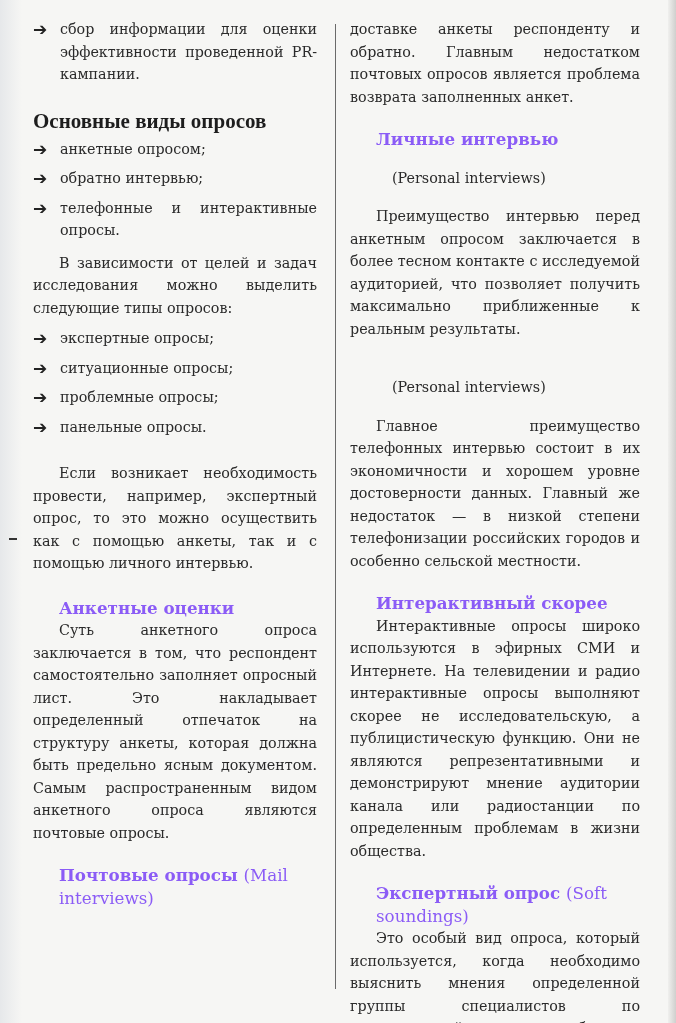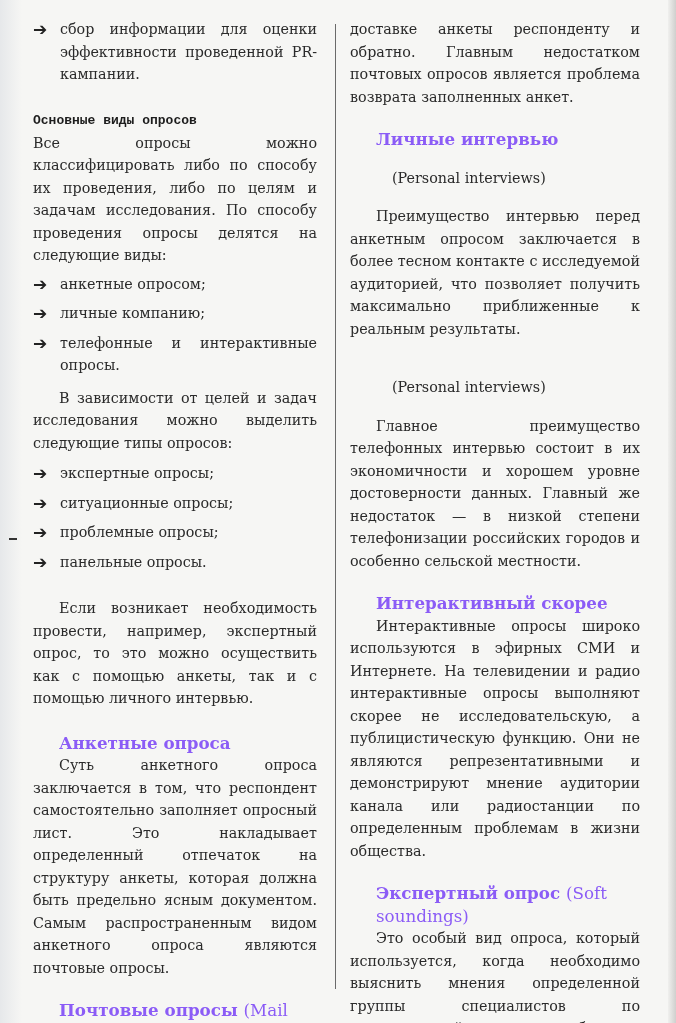--- a/index.html
+++ b/index.html
@@ -22,22 +22,22 @@
   .divider {
     position:absolute; left:335px; top:24px; width:1px; height:965px;
     background:#6a6a6a;
   }
   .col { position:absolute; top:0; font-size:14.3px; line-height:22.5px; }
   .col-left { left:33px; width:284px; }
   .col-right { left:350px; width:290px; }
   p { margin:0; text-align:justify; }
   .indent { text-indent:26px; }
   .h2 {
-    font-family:Liberation Mono, monospace; font-weight:bold;
-    font-size:13px; margin:0; line-height:22px; color:#1d1d1d;
+    font-family:Liberation Serif, serif; font-weight:bold;
+    font-size:21px; margin:0; line-height:22px; color:#1d1d1d;
   }
   .h3 { font-weight:bold; margin:0; padding-left:26px; color:#8b5cf6; }
   .h3-en { font-weight:normal; }
   .sub-en { padding-left:26px; margin:16px; }
   .bullet { display:flex; margin:0; }
   .arrow {
     width:27px; flex:none; font-family:"DejaVu Sans", sans-serif;
     font-weight:bold; font-size:17px; line-height:22px; color:#222;
   }
   .bullet-text { flex:1; text-align:justify; }
@@ -55,29 +55,28 @@
   <div class="dash-mark"></div>
 
   <div class="col col-left">
     <div style="height:18px"></div>
     <div class="bullet">
       <span class="arrow">➔</span>
       <span class="bullet-text">сбор информации для оценки эффективности проведенной PR-кампании.</span>
     </div>
     <div style="height:24px"></div>
     <h2 class="h2">Основные виды опросов</h2>
-    <p>Все опросы можно классифицировать либо по способу их проведения, либо по целям и задачам исследования. По способу проведения опросы делятся на следующие виды:</p>
     <div style="height:6px"></div>
     <div class="bullet" style="margin-bottom:7px">
       <span class="arrow">➔</span>
       <span class="bullet-text">анкетные опросом;</span>
     </div>
     <div class="bullet" style="margin-bottom:7px">
       <span class="arrow">➔</span>
-      <span class="bullet-text">личные компанию;</span>
+      <span class="bullet-text">обратно интервью;</span>
     </div>
     <div class="bullet">
       <span class="arrow">➔</span>
       <span class="bullet-text">телефонные и интерактивные опросы.</span>
     </div>
     <div style="height:10px"></div>
     <p class="indent">В зависимости от целей и задач исследования можно выделить следующие типы опросов:</p>
     <div style="height:8px"></div>
     <div class="bullet" style="margin-bottom:7px">
       <span class="arrow">➔</span>
@@ -91,21 +90,21 @@
       <span class="arrow">➔</span>
       <span class="bullet-text">проблемные опросы;</span>
     </div>
     <div class="bullet">
       <span class="arrow">➔</span>
       <span class="bullet-text">панельные опросы.</span>
     </div>
     <div style="height:24px"></div>
     <p class="indent">Если возникает необходимость провести, например, экспертный опрос, то это можно осуществить как с помощью анкеты, так и с помощью личного интервью.</p>
     <div style="height:22px"></div>
-    <h3 class="h3">Анкетные опроса</h3>
+    <h3 class="h3">Анкетные оценки</h3>
     <p class="indent">Суть анкетного опроса заключается в том, что респондент самостоятельно заполняет опросный лист. Это накладывает определенный отпечаток на структуру анкеты, которая должна быть предельно ясным документом. Самым распространенным видом анкетного опроса являются почтовые опросы.</p>
     <div style="height:20px"></div>
     <h3 class="h3"><span>Почтовые опросы</span> <span class="h3-en">(Mail interviews)</span></h3>
 
   </div>
 
   <div class="col col-right">
     <div style="height:18px"></div>
     <p>доставке анкеты респонденту и обратно. Главным недостатком почтовых опросов является проблема возврата заполненных анкет.</p>
     <div style="height:20px"></div>

